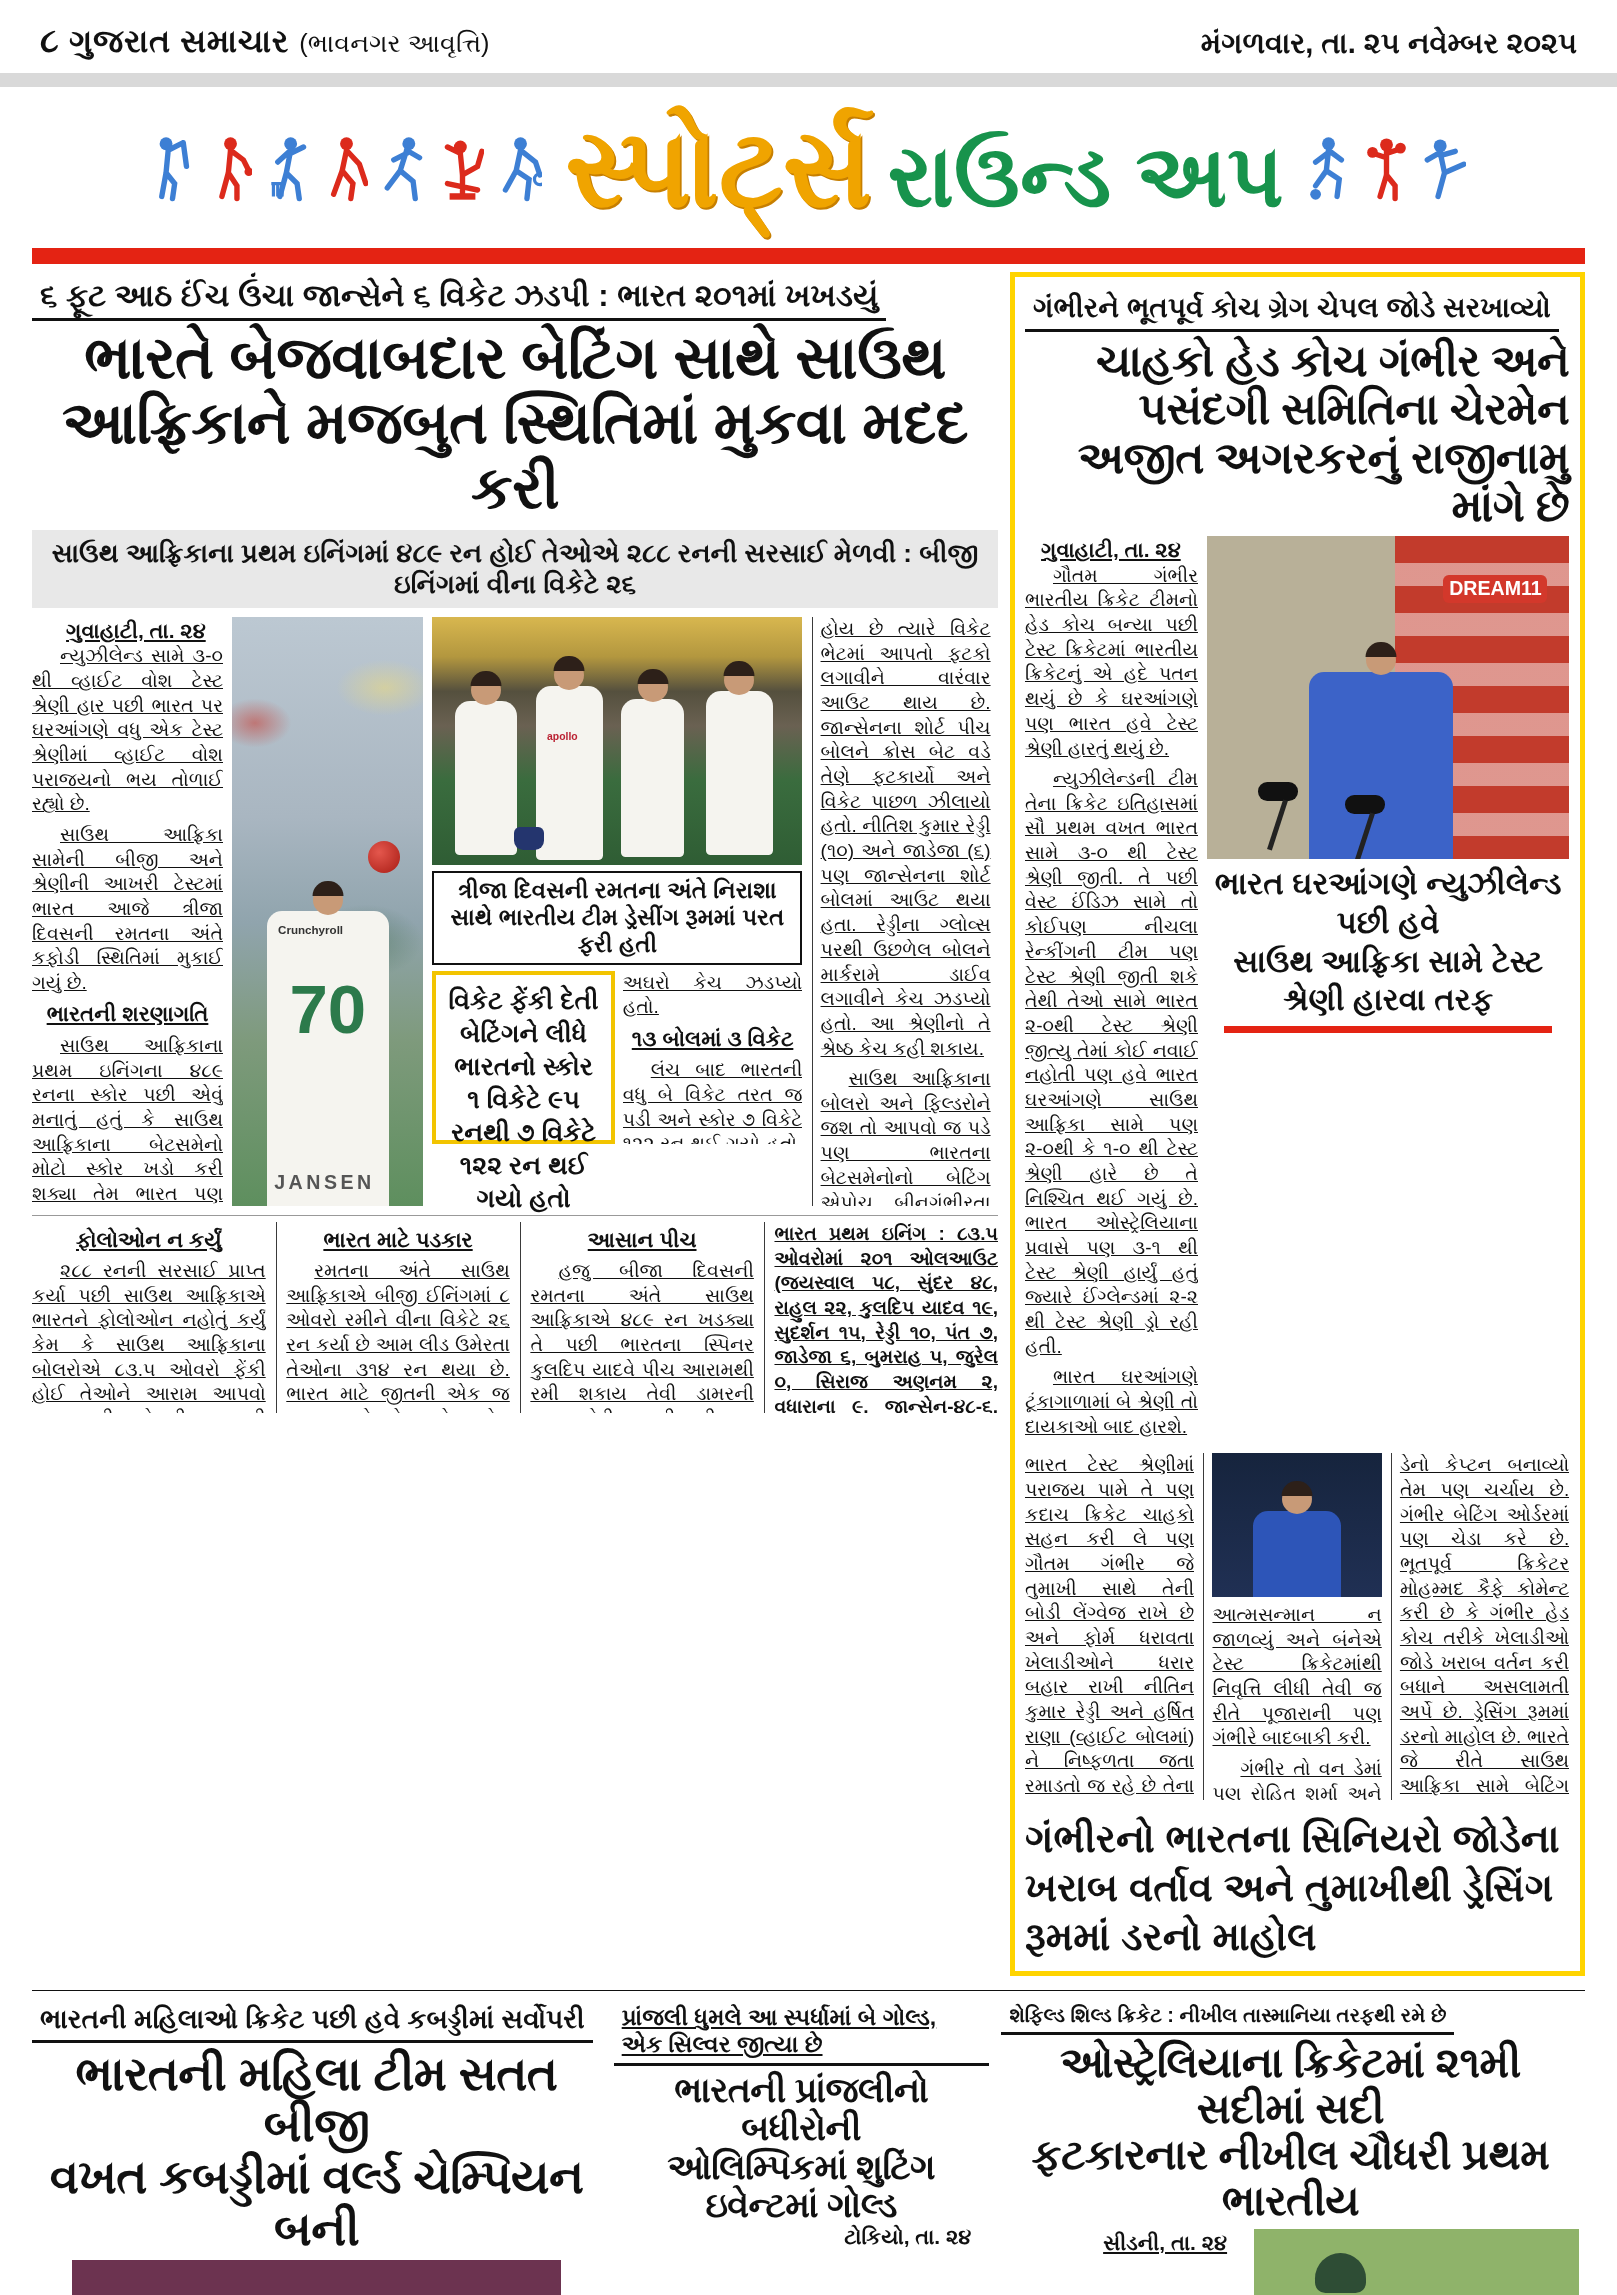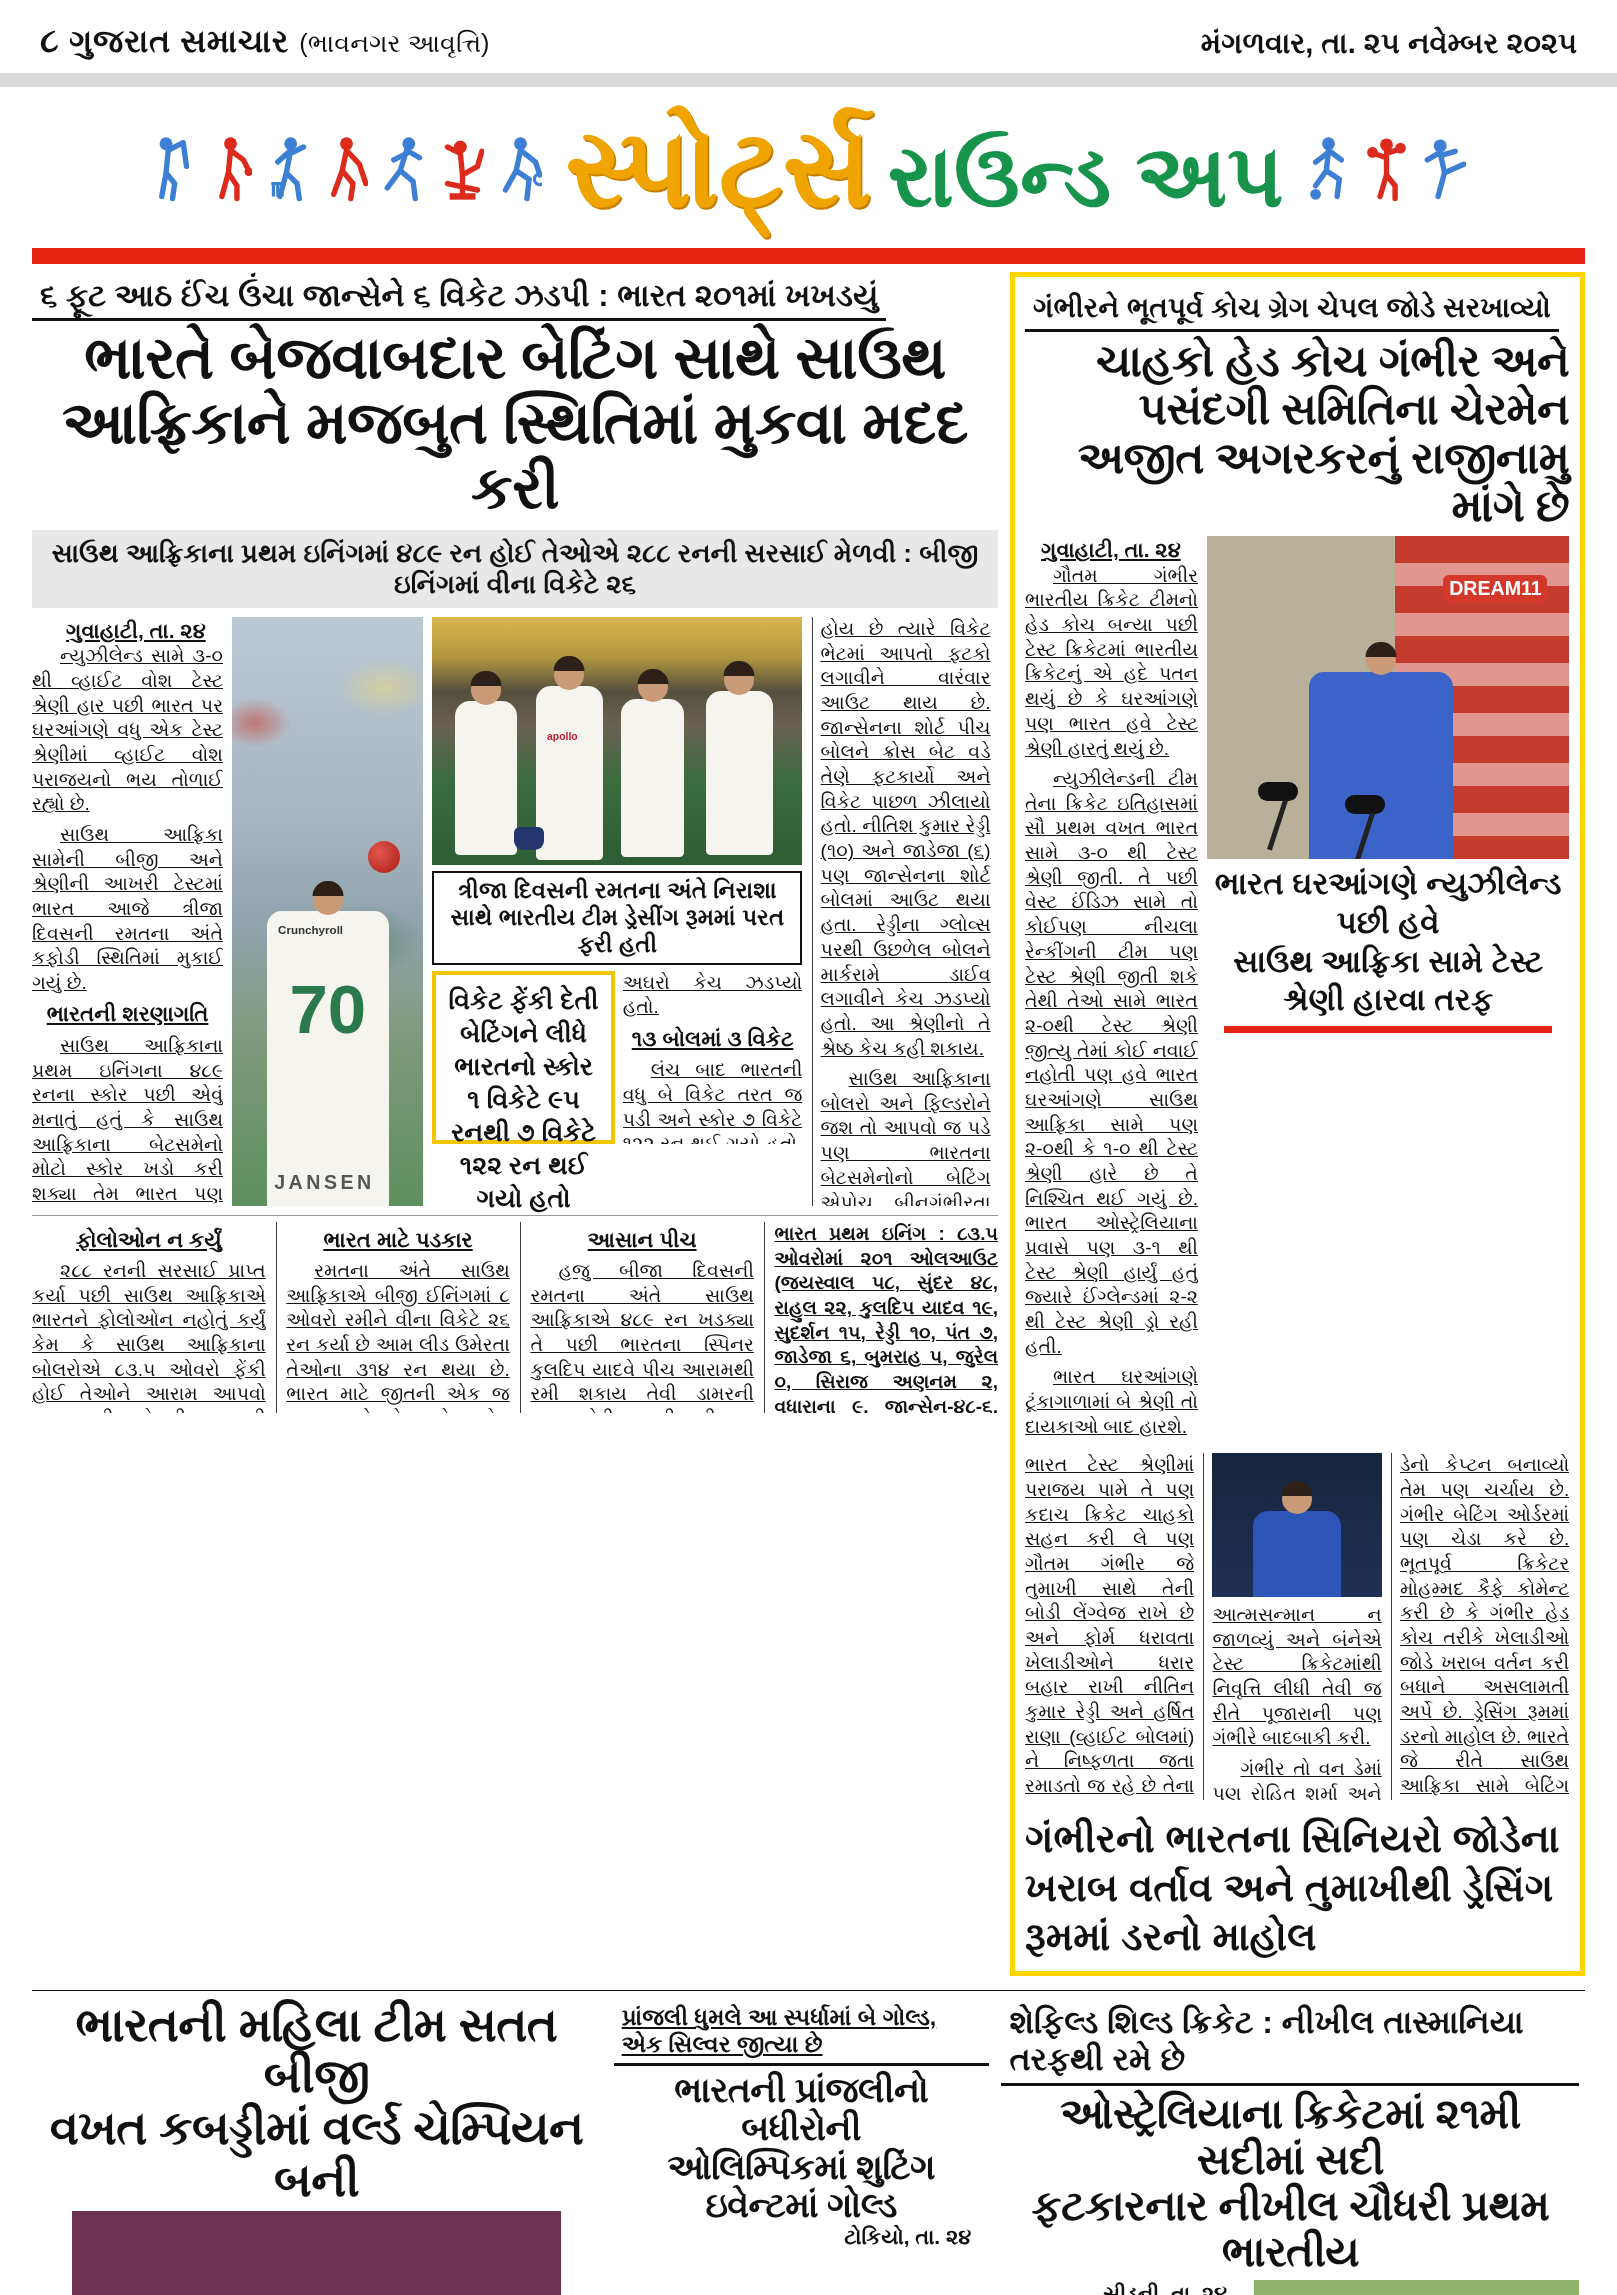--- a/index.html
+++ b/index.html
@@ -295,20 +295,21 @@
           </div>
         </div>
 
         <div class="g-bottom">ગંભીરનો ભારતના સિનિયરો જોડેના ખરાબ વર્તાવ અને તુમાખીથી ડ્રેસિંગ રૂમમાં ડરનો માહોલ</div>
       </article>
     </section>
 
     <section class="mid-row">
 
       <article class="kab">
+        <div class="kickerwrap"><span class="kicker" style="font-size:26.6px">ભારતની મહિલાઓ ક્રિકેટ પછી હવે કબડ્ડીમાં સર્વોપરી</span></div>
         <div class="headline">
           <div>ભારતની મહિલા ટીમ સતત બીજી</div>
           <div>વખત કબડ્ડીમાં વર્લ્ડ ચેમ્પિયન બની</div>
         </div>
         <figure class="ph ph-kab kab-photo" style="margin-top:5.8px;">
           
           
           
           
           
@@ -326,21 +327,21 @@
         <div class="kickerwrap"><span class="kicker" style="font-size:23px">પ્રાંજલી ધુમલે આ સ્પર્ધામાં બે ગોલ્ડ, એક સિલ્વર જીત્યા છે</span></div>
         <div class="headline">
           <div>ભારતની પ્રાંજલીનો બધીરોની</div>
           <div>ઓલિમ્પિકમાં શુટિંગ ઇવેન્ટમાં ગોલ્ડ</div>
         </div>
         <div class="dateline">ટોકિયો, તા. ૨૪</div>
 
       </article>
 
       <article class="shef">
-        <div class="kickerwrap"><span class="kicker" style="font-size:32px">શેફિલ્ડ શિલ્ડ ક્રિકેટ : નીખીલ તાસ્માનિયા તરફથી રમે છે</span></div>
+        <div class="kickerwrap"><span class="kicker" style="font-size:20px">શેફિલ્ડ શિલ્ડ ક્રિકેટ : નીખીલ તાસ્માનિયા તરફથી રમે છે</span></div>
         <div class="headline">
           <div>ઓસ્ટ્રેલિયાના ક્રિકેટમાં ૨૧મી સદીમાં સદી</div>
           <div>ફટકારનાર નીખીલ ચૌધરી પ્રથમ ભારતીય</div>
         </div>
         <div class="shef-row">
           <div class="shef-col body">
             <div class="dateline">સીડની, તા. ૨૪</div>
 
           </div>
           <figure class="ph ph-shef" style="margin:0;flex:1;">

